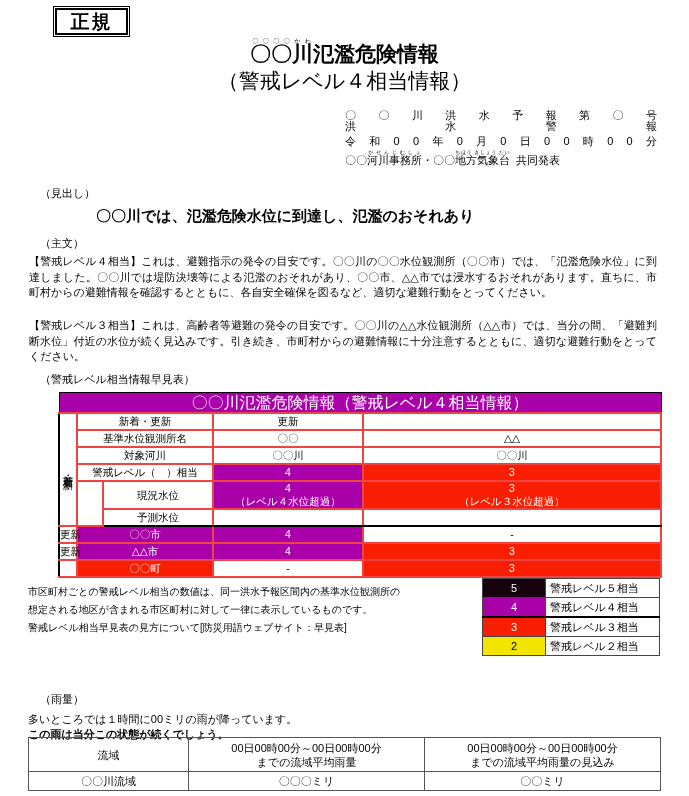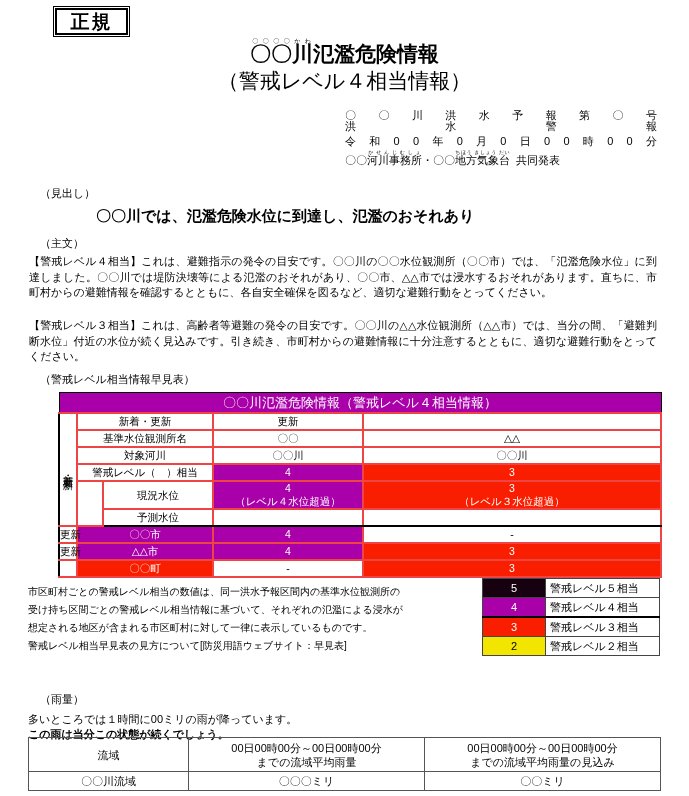--- a/index.html
+++ b/index.html
@@ -57,21 +57,21 @@
   .maintbl td{
     border:2px solid #ef4444;
     text-align:center;
     vertical-align:middle;
     padding:0;
     height:15px;
     line-height:13px;
   }
   .maintbl .banner{
     background:#AA00AA;color:#ffffff;
-    font-size:13px;height:19px;
+    font-size:16px;height:19px;
     border:1px solid #000;
   }
   .maintbl .vlabel{
     writing-mode:vertical-rl;
     text-orientation:upright;
     letter-spacing:1px;
     font-size:10.5px;
     width:16px;
     border-left:2px solid #000;
     border-right:1px solid #000;
@@ -247,21 +247,20 @@
         <td class="upd"></td>
         <td colspan="2" class="red">〇〇町</td>
         <td class="white">-</td>
         <td class="red">3</td>
       </tr>
     </tbody>
   </table>
 
   <div class="note">
     <div>市区町村ごとの警戒レベル相当の数値は、同一洪水予報区間内の基準水位観測所の</div>
-    <div>受け持ち区間ごとの警戒レベル相当情報に基づいて、それぞれの氾濫による浸水が</div>
     <div>想定される地区が含まれる市区町村に対して一律に表示しているものです。</div>
     <div>警戒レベル相当早見表の見方について[防災用語ウェブサイト：早見表]</div>
   </div>
 
   <table class="legend">
     <tbody>
       <tr>
         <td class="sw lv5">5</td>
         <td class="nm">警戒レベル５相当</td>
       </tr>

